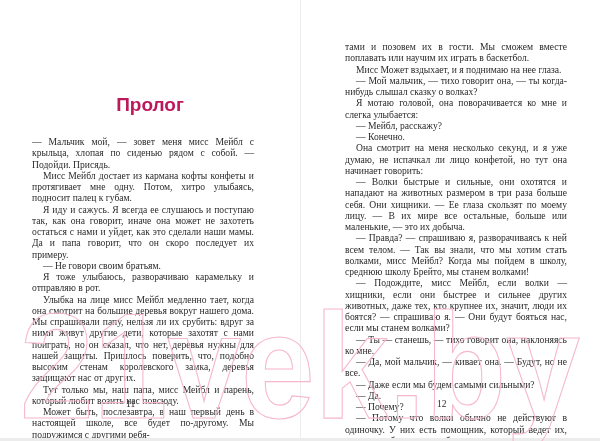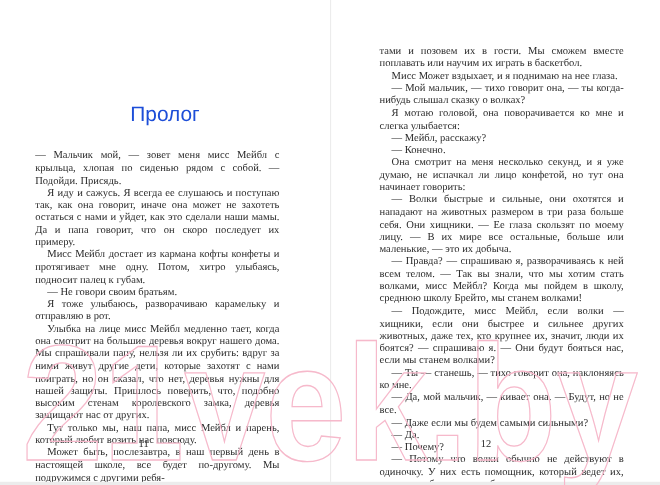--- a/index.html
+++ b/index.html
@@ -5,43 +5,43 @@
   html, body { margin:0; padding:0; }
   body { width:600px; height:441px; background:#ffffff; position:relative; overflow:hidden;
          font-family:"Liberation Serif","DejaVu Serif",serif; color:#2a2a2a; }
   .spread { position:absolute; left:0; top:0; width:600px; height:438px; background:#fff; }
   .bottom-edge { position:absolute; left:0; top:438px; width:600px; height:3px; background:#ececec; }
   .gutter { position:absolute; left:300px; top:0; width:1px; height:438px; background:#ececec; }
   .page { position:absolute; top:0; height:438px; }
   .page.left { left:0; width:300px; }
   .page.right { left:301px; width:299px; }
   .chapter-title { position:absolute; left:0; width:300px; top:94px; text-align:center;
-      font-family:"Liberation Sans","DejaVu Sans",sans-serif; font-weight:normal; font-size:19px; color:#1d4ed8; }
+      font-family:"Liberation Sans","DejaVu Sans",sans-serif; font-weight:bold; font-size:19px; color:#be185d; }
   .text { position:absolute; font-size:9.6px; line-height:11.25px; text-align:justify; }
   .page.left .text { left:32px; width:222px; top:136px; }
   .page.right .text { left:44px; width:222px; top:41px; }
   .text p { margin:0; text-indent:11px; }
   .text p.noindent { text-indent:0; }
   .page-number { position:absolute; top:399px; font-size:9.5px; width:40px; }
   .page.left .page-number { left:126px; }
   .page.right .page-number { left:136px; }
   .watermark { position:absolute; left:0; top:0; width:600px; height:441px; pointer-events:none; }
   .watermark text { font-family:"Liberation Sans","DejaVu Sans",sans-serif; font-weight:bold;
       fill:none; stroke:#f6b9cb; stroke-width:1.2; }
 </style>
 </head>
 <body>
 
 <div class="spread">
   <div class="page left">
     <div class="chapter-title">Пролог</div>
     <div class="text">
       <p class="noindent">— Мальчик мой, — зовет меня мисс Мейбл с крыльца, хлопая по сиденью рядом с собой. — Подойди. Присядь.</p>
+      <p>Мисс Мейбл достает из кармана кофты конфеты и протягивает мне одну. Потом, хитро улыбаясь, подносит палец к губам.</p>
       <p>Я иду и сажусь. Я всегда ее слушаюсь и поступаю так, как она говорит, иначе она может не захотеть остаться с нами и уйдет, как это сделали наши мамы. Да и папа говорит, что он скоро последует их примеру.</p>
-      <p>Мисс Мейбл достает из кармана кофты конфеты и протягивает мне одну. Потом, хитро улыбаясь, подносит палец к губам.</p>
       <p>— Не говори своим братьям.</p>
       <p>Я тоже улыбаюсь, разворачиваю карамельку и отправляю в рот.</p>
       <p>Улыбка на лице мисс Мейбл медленно тает, когда она смотрит на большие деревья вокруг нашего дома. Мы спрашивали папу, нельзя ли их срубить: вдруг за ними живут другие дети, которые захотят с нами поиграть, но он сказал, что нет, деревья нужны для нашей защиты. Пришлось поверить, что, подобно высоким стенам королевского замка, деревья защищают нас от других.</p>
       <p>Тут только мы, наш папа, мисс Мейбл и парень, который любит возить нас повсюду.</p>
       <p>Может быть, послезавтра, в наш первый день в настоящей школе, все будет по-другому. Мы подружимся с другими ребя-</p>
     </div>
     <div class="page-number">11</div>
   </div>
 
   <div class="gutter"></div>

